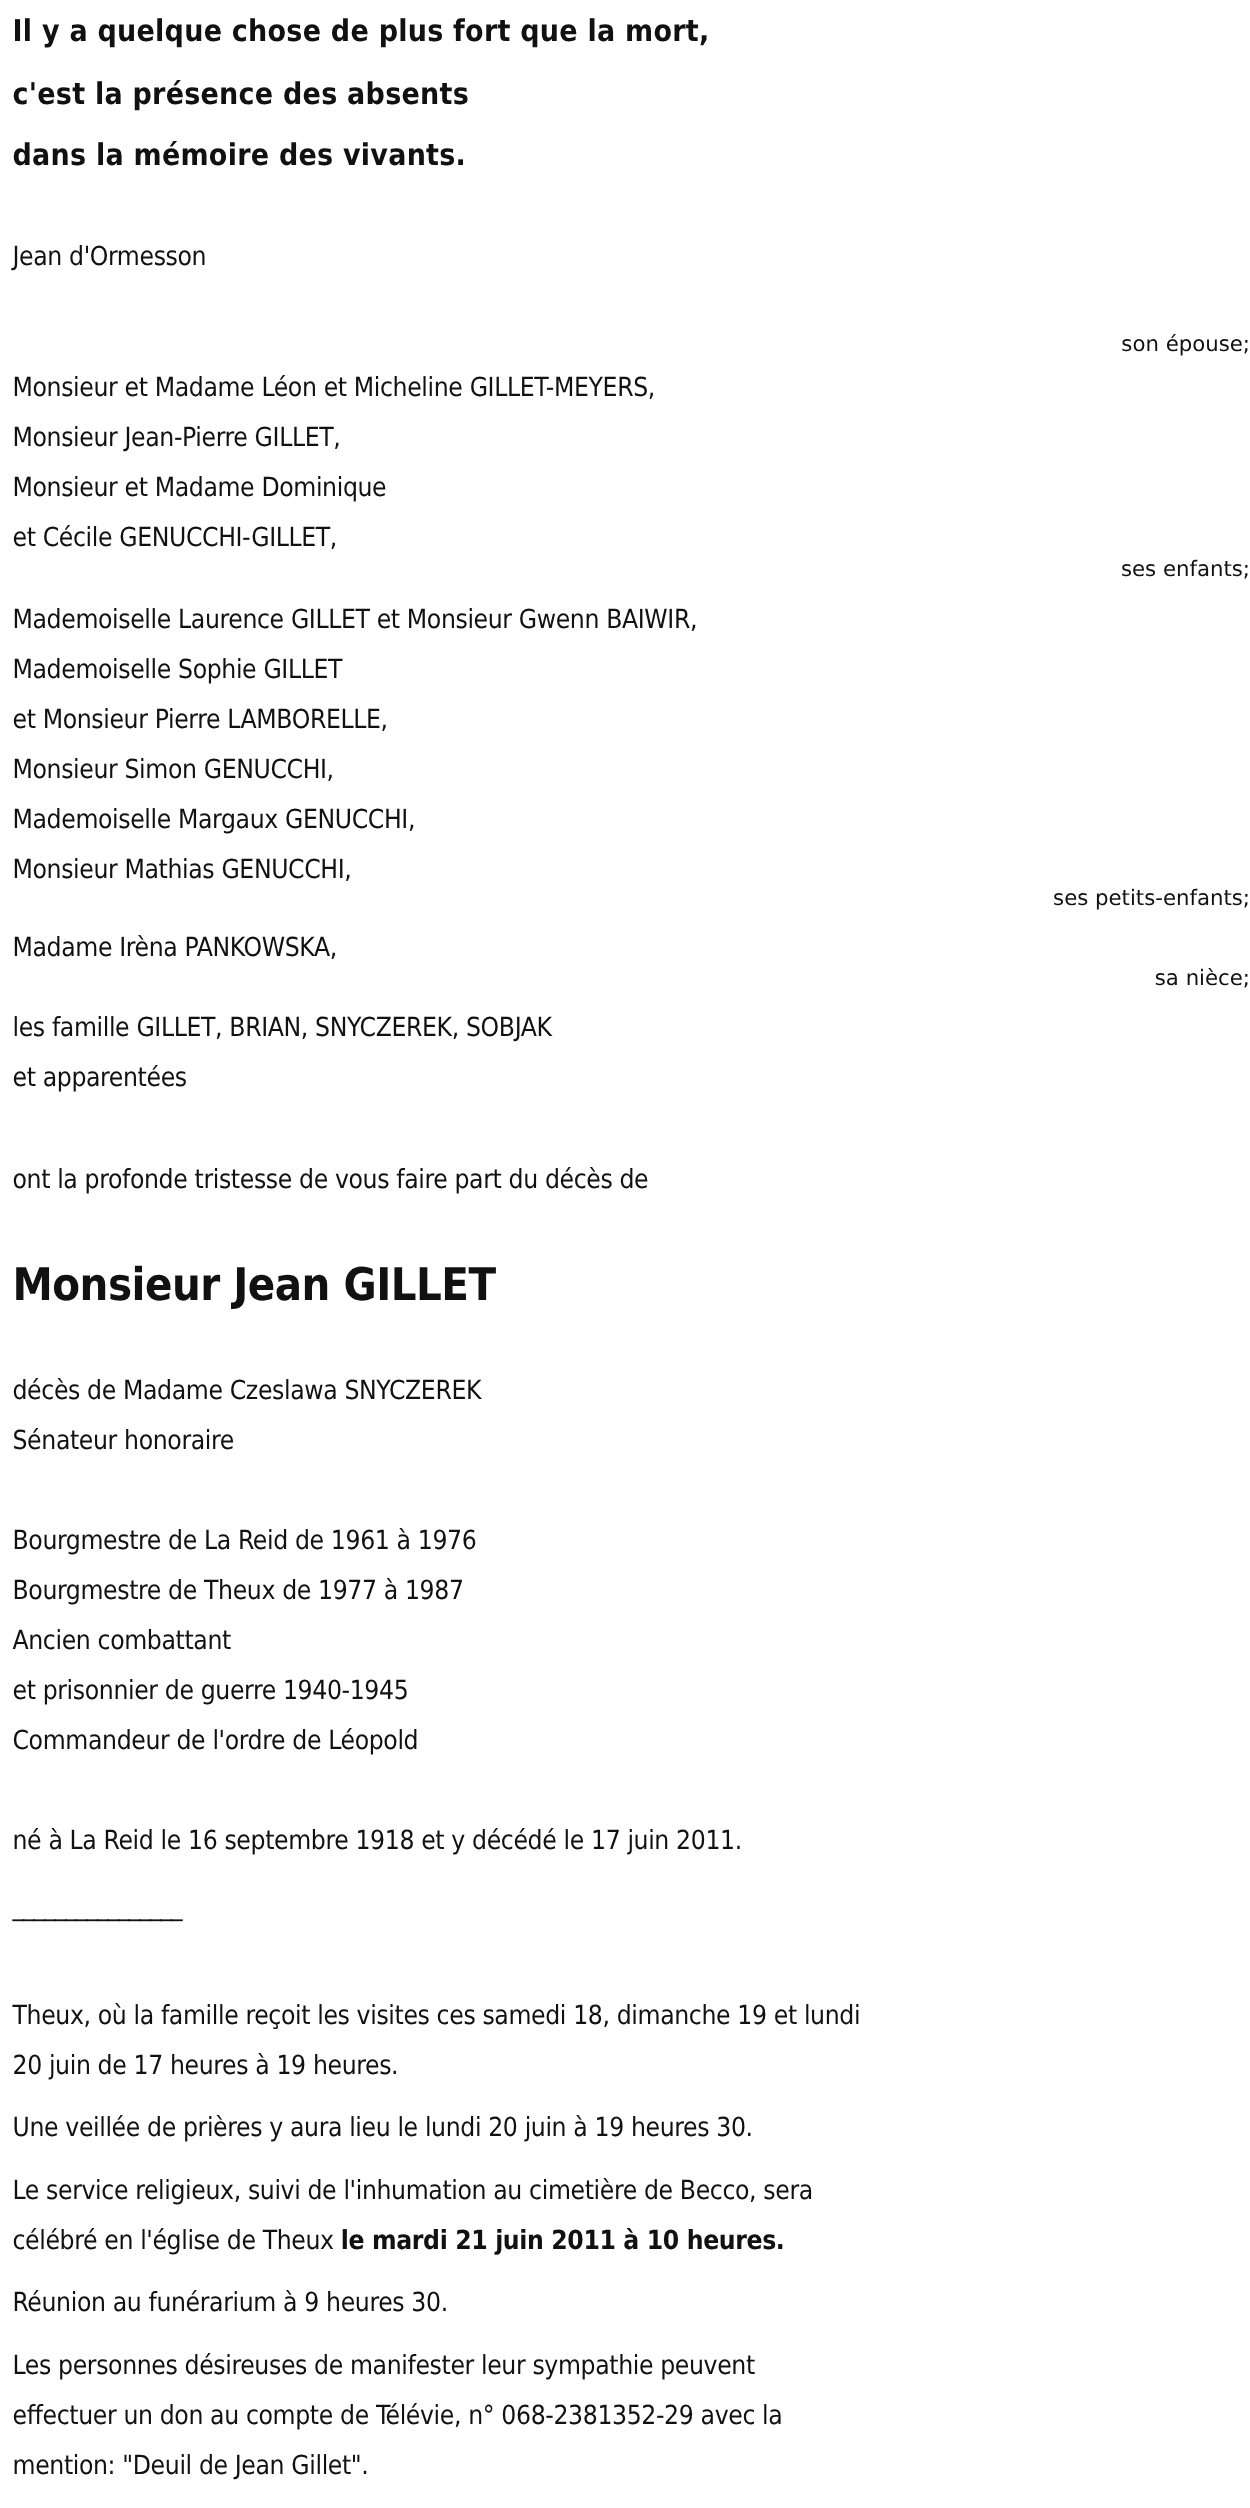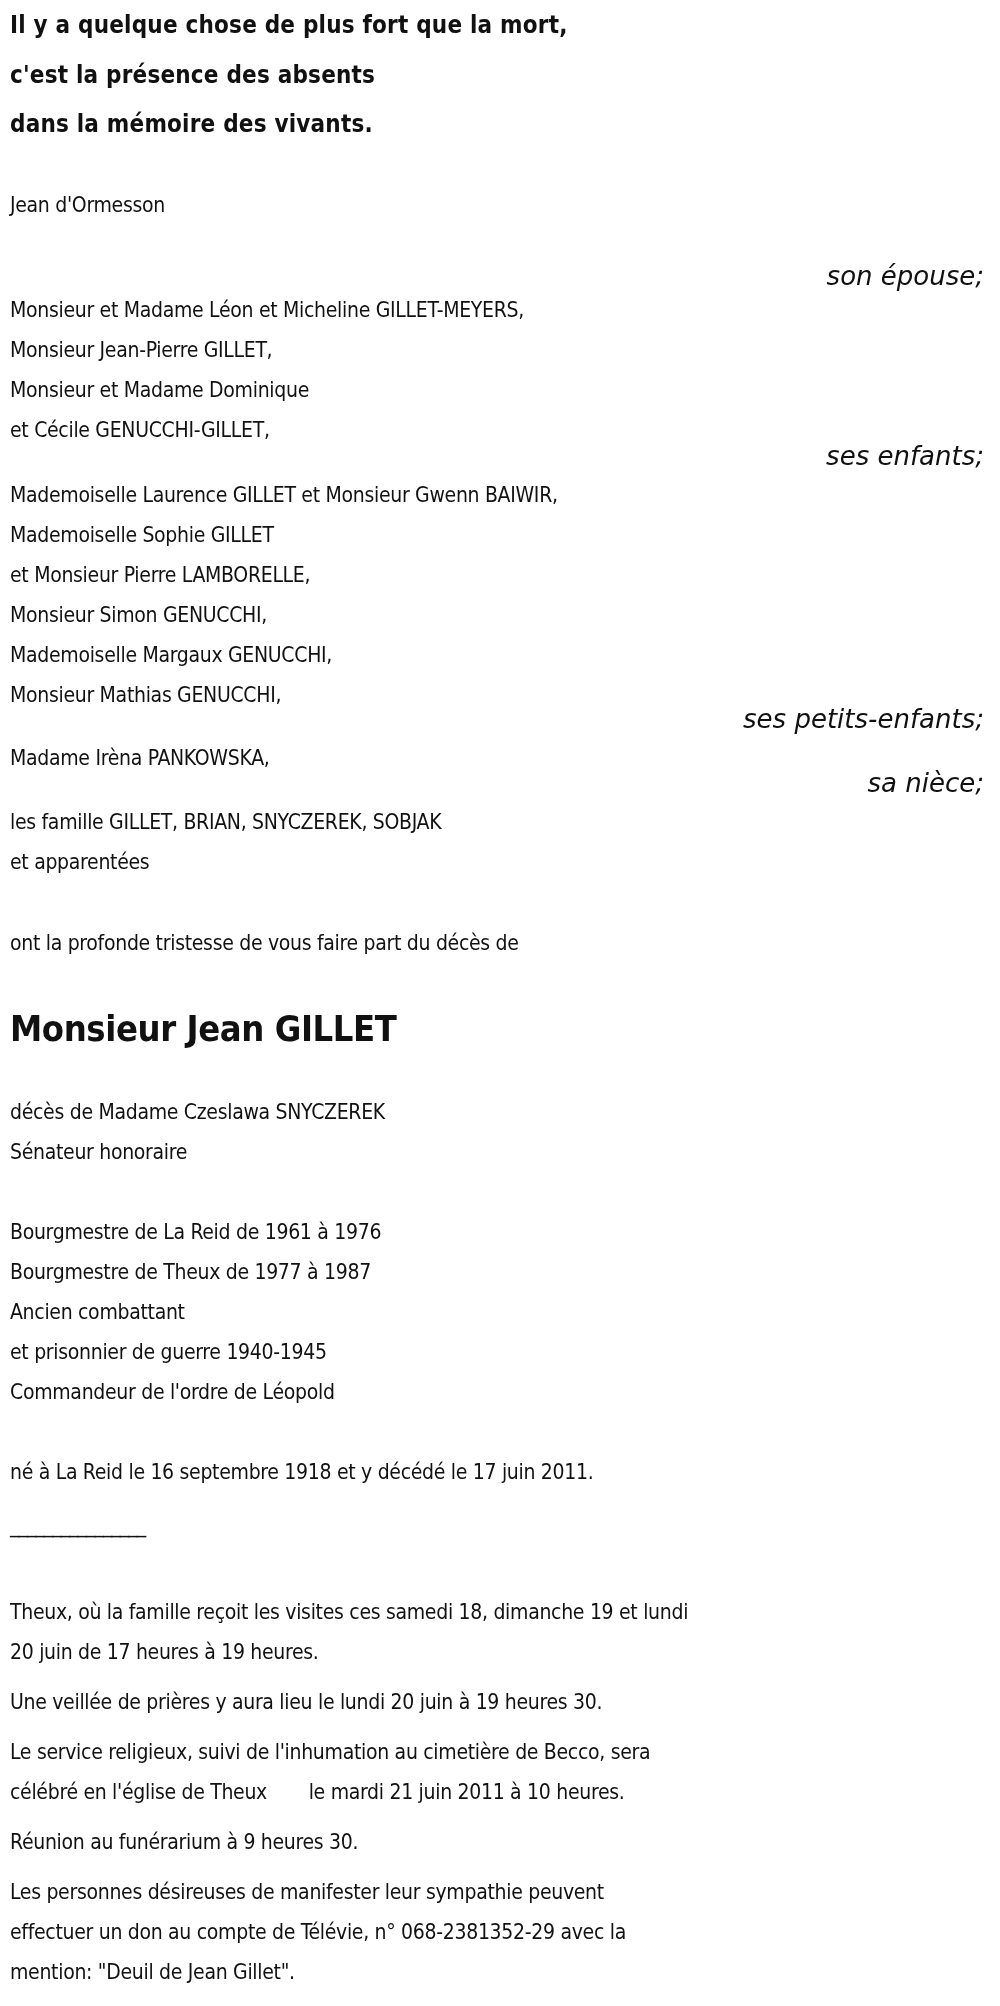--- a/index.html
+++ b/index.html
@@ -9,26 +9,26 @@
     color: #111111;
   }
   .page { position: relative; width: 1000px; height: 2006px; }
   .ln {
     position: absolute; left: 10px; white-space: nowrap;
     font-size: 21px; line-height: 30px; letter-spacing: -0.3px;
     font-stretch: condensed;
   }
   .quote { font-weight: bold; font-size: 24px; letter-spacing: 0.2px; }
   .rel {
-    position: absolute; right: 16px; white-space: nowrap;
-    font-style: italic; font-size: 26px; line-height: 28px;
+    position: absolute; right: 0; white-space: nowrap;
+    font-size: 17px; line-height: 28px;
   }
   .title { font-weight: bold; font-size: 36px; line-height: 42px; letter-spacing: -0.4px; }
   .rule { letter-spacing: -1px; }
-  b { font-weight: normal; margin-left: 36px; }
+  b { font-weight: bold; }
 </style>
 </head>
 <body>
 
 <div class="page">
 
   <div class="ln quote" style="top:10px">Il y a quelque chose de plus fort que la mort,</div>
   <div class="ln quote" style="top:60px">c'est la présence des absents</div>
   <div class="ln quote" style="top:109px">dans la mémoire des vivants.</div>
   <div class="ln" style="top:190px">Jean d'Ormesson</div>

